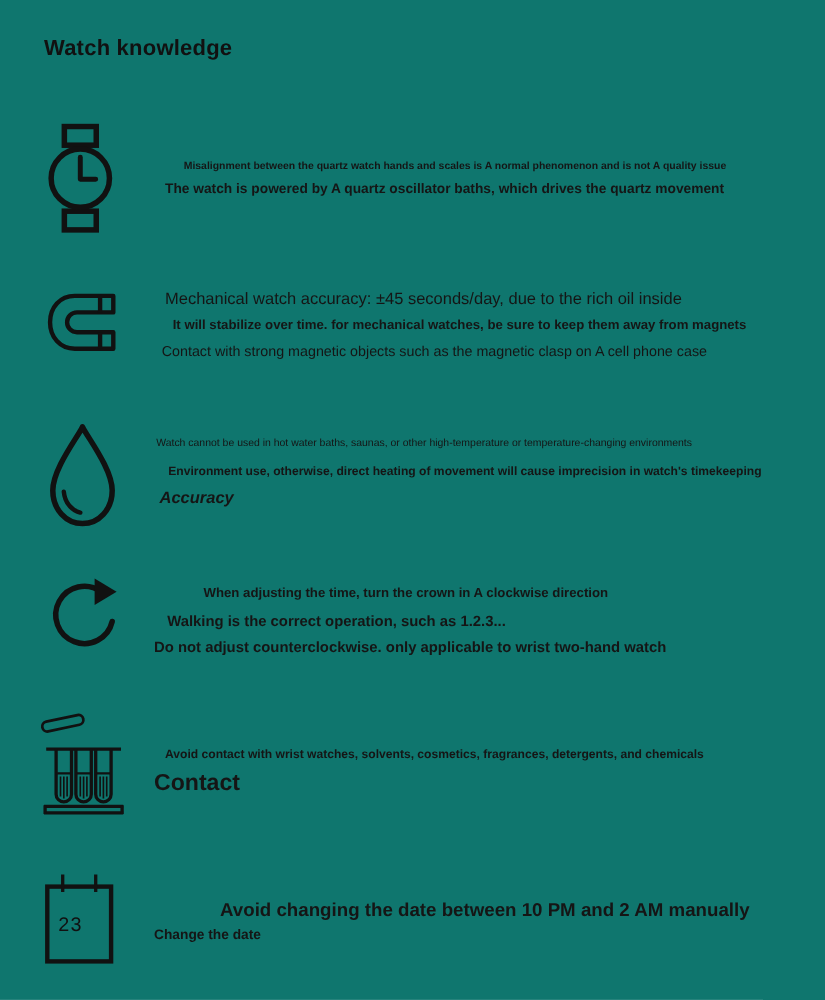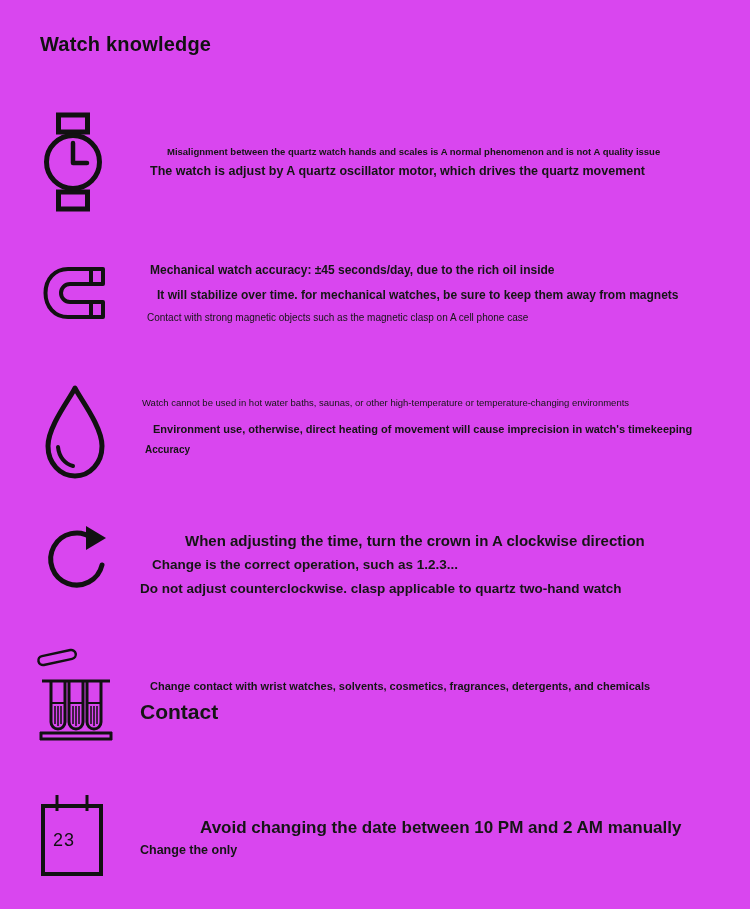--- a/index.html
+++ b/index.html
@@ -1,20 +1,20 @@
 <!DOCTYPE html>
 <html><head>
 <meta charset="utf-8">
 <style>
   html, body { margin: 0; padding: 0; background: #ffffff; }
   .canvas {
     position: relative;
     width: 750px;
     height: 909px;
-    background: #d946ef;
+    background: #0f766e;
     font-family: "Liberation Sans", sans-serif;
     color: #111111;
     overflow: hidden;
   }
   .title {
     position: absolute;
     left: 40px;
     top: 33px;
     margin: 0;
     font-size: 20px;
@@ -35,29 +35,29 @@
   .i-drop     { left: 38px; top: 0; }
   .i-rotate   { left: 40px; top: 3px; }
   .i-tubes    { left: 36px; top: 0; }
   .i-calendar { left: 40px; top: 0; }
 
   .l { position: absolute; white-space: nowrap; color: #151515; }
 
   .s1l1 { left: 167px; top: 34px; font-size: 9.5px;  font-weight: bold; }
   .s1l2 { left: 150px; top: 52px; font-size: 12.5px; font-weight: bold; }
 
-  .s2l1 { left: 150px; top: 1px;  font-size: 12px; font-weight: bold; }
+  .s2l1 { left: 150px; top: 1px;  font-size: 15px; font-weight: normal; }
   .s2l2 { left: 157px; top: 26px; font-size: 12px;   font-weight: bold; }
-  .s2l3 { left: 147px; top: 50px; font-size: 10px;   font-weight: normal; }
+  .s2l3 { left: 147px; top: 50px; font-size: 13px;   font-weight: normal; }
 
   .s3l1 { left: 142px; top: 14px; font-size: 9.5px;  font-weight: normal; }
   .s3l2 { left: 153px; top: 40px; font-size: 11px; font-weight: bold; }
-  .s3l3 { left: 145px; top: 61px; font-size: 10px;   font-weight: bold; }
+  .s3l3 { left: 145px; top: 61px; font-size: 15px;   font-weight: bold; font-style: italic; }
 
-  .s4l1 { left: 185px; top: 12px; font-size: 15px; font-weight: bold; }
+  .s4l1 { left: 185px; top: 12px; font-size: 12px; font-weight: bold; }
   .s4l2 { left: 152px; top: 37px; font-size: 13.5px; font-weight: bold; }
   .s4l3 { left: 140px; top: 61px; font-size: 13.5px; font-weight: bold; }
 
   .s5l1 { left: 150px; top: 35px; font-size: 11px;   font-weight: bold; }
   .s5l2 { left: 140px; top: 55px; font-size: 21px;   font-weight: bold; }
 
   .s6l1 { left: 200px; top: 28px; font-size: 17px; font-weight: bold; }
   .s6l2 { left: 140px; top: 53px; font-size: 12.5px; font-weight: bold; }
 
   .cal-day {
@@ -81,21 +81,21 @@
   <div class="sec sec1">
     <div class="icon i-watch">
       <svg width="62" height="100" viewBox="0 0 62 100">
         <rect x="16.5" y="3" width="29" height="17" fill="none" stroke="#111" stroke-width="5"></rect>
         <rect x="16.5" y="80" width="29" height="17" fill="none" stroke="#111" stroke-width="5"></rect>
         <circle cx="31" cy="50" r="26.5" fill="none" stroke="#111" stroke-width="5"></circle>
         <path d="M31,51 L31,31 M31,51 L45,51" fill="none" stroke="#111" stroke-width="4.5" stroke-linecap="round"></path>
       </svg>
     </div>
     <span class="l s1l1">Misalignment between the quartz watch hands and scales is A normal phenomenon and is not A quality issue</span>
-    <span class="l s1l2">The watch is adjust by A quartz oscillator motor, which drives the quartz movement</span>
+    <span class="l s1l2">The watch is powered by A quartz oscillator baths, which drives the quartz movement</span>
   </div>
 
   <div class="sec sec2">
     <div class="icon i-magnet">
       <svg width="68" height="62" viewBox="0 0 68 62">
         <path d="M63,7 L28,7 C14.5,7 5.5,17.5 5.5,31 C5.5,44.5 14.5,55 28,55 L63,55 L63,40 L30,40 C25,40 21,36 21,31 C21,26 25,22 30,22 L63,22 Z" fill="none" stroke="#111" stroke-width="4" stroke-linejoin="round"></path>
         <path d="M51,7 L51,22 M51,40 L51,55" stroke="#111" stroke-width="4"></path>
       </svg>
     </div>
     <span class="l s2l1">Mechanical watch accuracy: ±45 seconds/day, due to the rich oil inside</span>
@@ -116,22 +116,22 @@
   </div>
 
   <div class="sec sec4">
     <div class="icon i-rotate">
       <svg width="70" height="72" viewBox="0 0 70 72">
         <path d="M52,15 A26,26 0 1 0 62,42" fill="none" stroke="#111" stroke-width="5" stroke-linecap="round"></path>
         <polygon points="46,3 66,15 46,27" fill="#111"></polygon>
       </svg>
     </div>
     <span class="l s4l1">When adjusting the time, turn the crown in A clockwise direction</span>
-    <span class="l s4l2">Change is the correct operation, such as 1.2.3...</span>
-    <span class="l s4l3">Do not adjust counterclockwise. clasp applicable to quartz two-hand watch</span>
+    <span class="l s4l2">Walking is the correct operation, such as 1.2.3...</span>
+    <span class="l s4l3">Do not adjust counterclockwise. only applicable to wrist two-hand watch</span>
   </div>
 
   <div class="sec sec5">
     <div class="icon i-tubes">
       <svg width="80" height="97" viewBox="0 0 80 97">
         <rect x="2" y="8" width="38" height="9" rx="4.5" fill="none" stroke="#111" stroke-width="2.5" transform="rotate(-12 21 12)"></rect>
         <line x1="6" y1="36" x2="74" y2="36" stroke="#111" stroke-width="3"></line>
         <path d="M15,36 L15,77 A7,7 0 0 0 29,77 L29,36" fill="none" stroke="#111" stroke-width="3"></path>
         <path d="M33,36 L33,77 A7,7 0 0 0 47,77 L47,36" fill="none" stroke="#111" stroke-width="3"></path>
         <path d="M51,36 L51,77 A7,7 0 0 0 65,77 L65,36" fill="none" stroke="#111" stroke-width="3"></path>
@@ -140,30 +140,30 @@
         <line x1="52" y1="58" x2="64" y2="58" stroke="#111" stroke-width="2"></line>
         <path d="M19,61 L19,79 M22,61 L22,81 M25,61 L25,79" stroke="#111" stroke-width="1.5"></path>
         <path d="M37,61 L37,79 M40,61 L40,81 M43,61 L43,79" stroke="#111" stroke-width="1.5"></path>
         <path d="M55,61 L55,79 M58,61 L58,81 M61,61 L61,79" stroke="#111" stroke-width="1.5"></path>
         <line x1="4" y1="88" x2="76" y2="88" stroke="#111" stroke-width="3"></line>
         <line x1="4" y1="94" x2="76" y2="94" stroke="#111" stroke-width="3"></line>
         <line x1="5" y1="87" x2="5" y2="95" stroke="#111" stroke-width="3"></line>
         <line x1="75" y1="87" x2="75" y2="95" stroke="#111" stroke-width="3"></line>
       </svg>
     </div>
-    <span class="l s5l1">Change contact with wrist watches, solvents, cosmetics, fragrances, detergents, and chemicals</span>
+    <span class="l s5l1">Avoid contact with wrist watches, solvents, cosmetics, fragrances, detergents, and chemicals</span>
     <span class="l s5l2">Contact</span>
   </div>
 
   <div class="sec sec6">
     <div class="icon i-calendar">
       <svg width="64" height="88" viewBox="0 0 64 88">
         <rect x="3" y="16" width="58" height="68" fill="none" stroke="#111" stroke-width="4"></rect>
         <line x1="17" y1="5" x2="17" y2="21" stroke="#111" stroke-width="3"></line>
         <line x1="47" y1="5" x2="47" y2="21" stroke="#111" stroke-width="3"></line>
       </svg>
       <span class="cal-day">23</span>
     </div>
     <span class="l s6l1">Avoid changing the date between 10 PM and 2 AM manually</span>
-    <span class="l s6l2">Change the only</span>
+    <span class="l s6l2">Change the date</span>
   </div>
 
 </div>
 
 </body></html>

